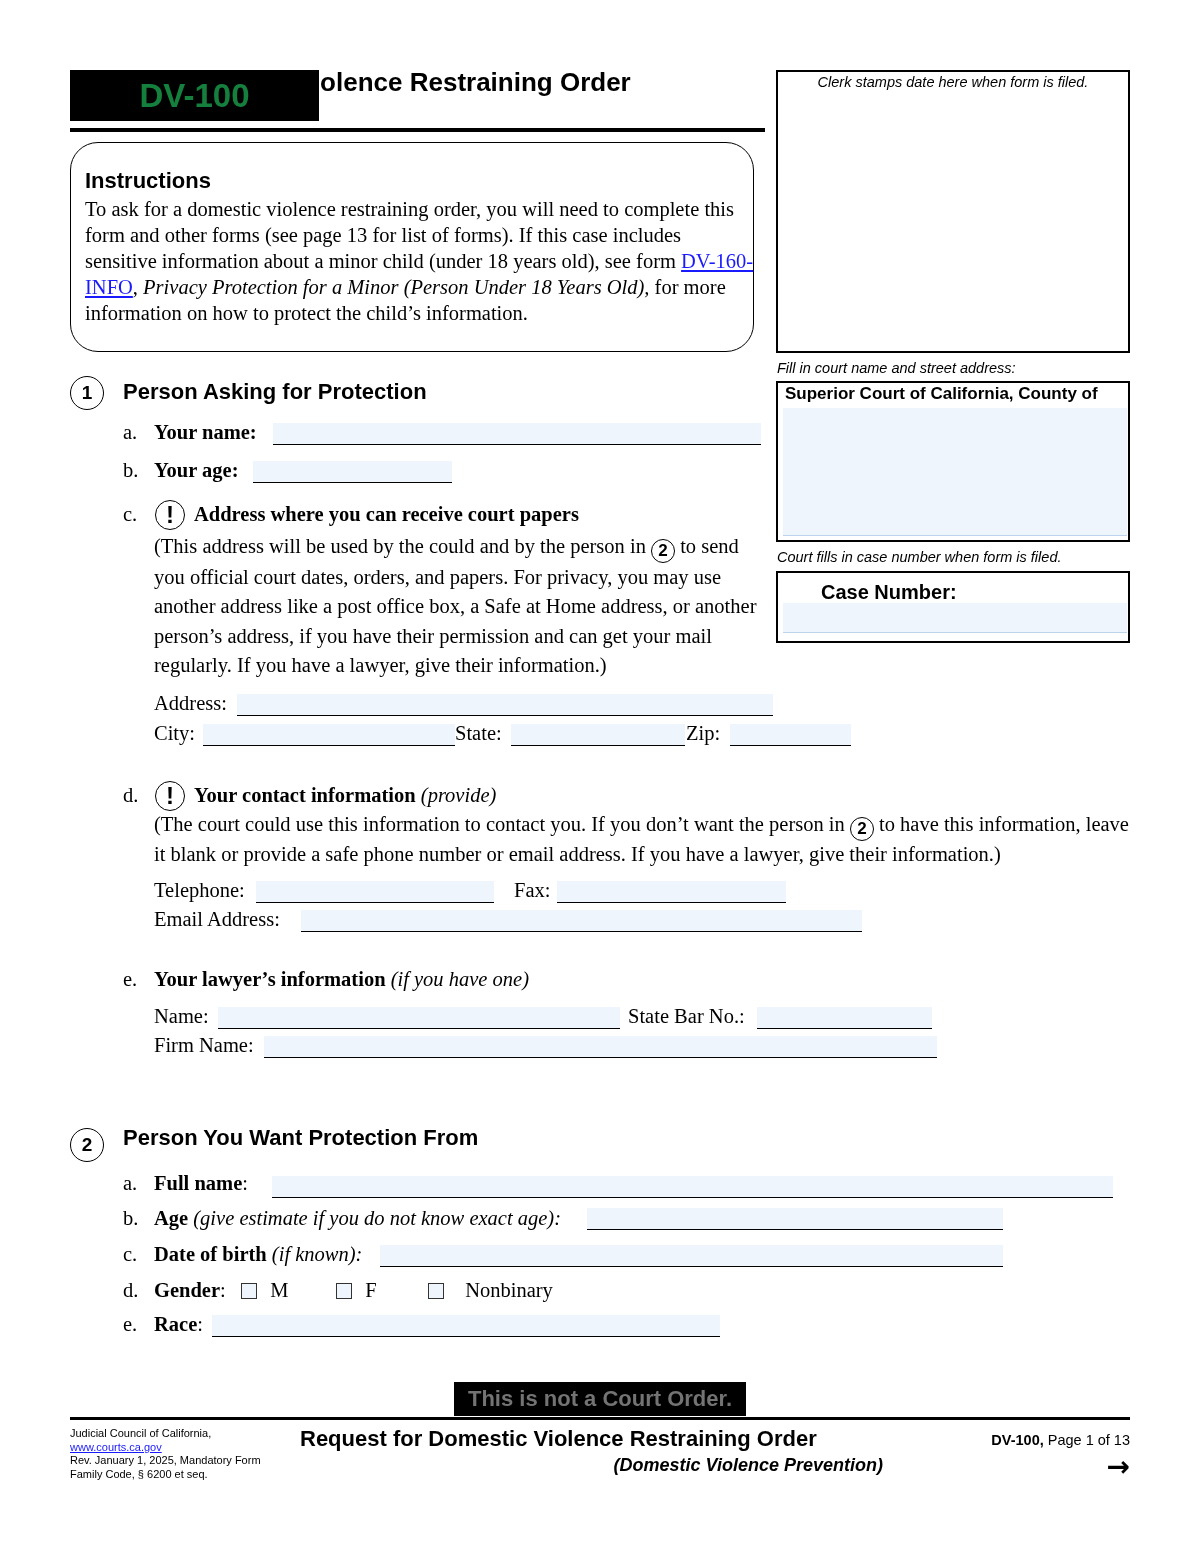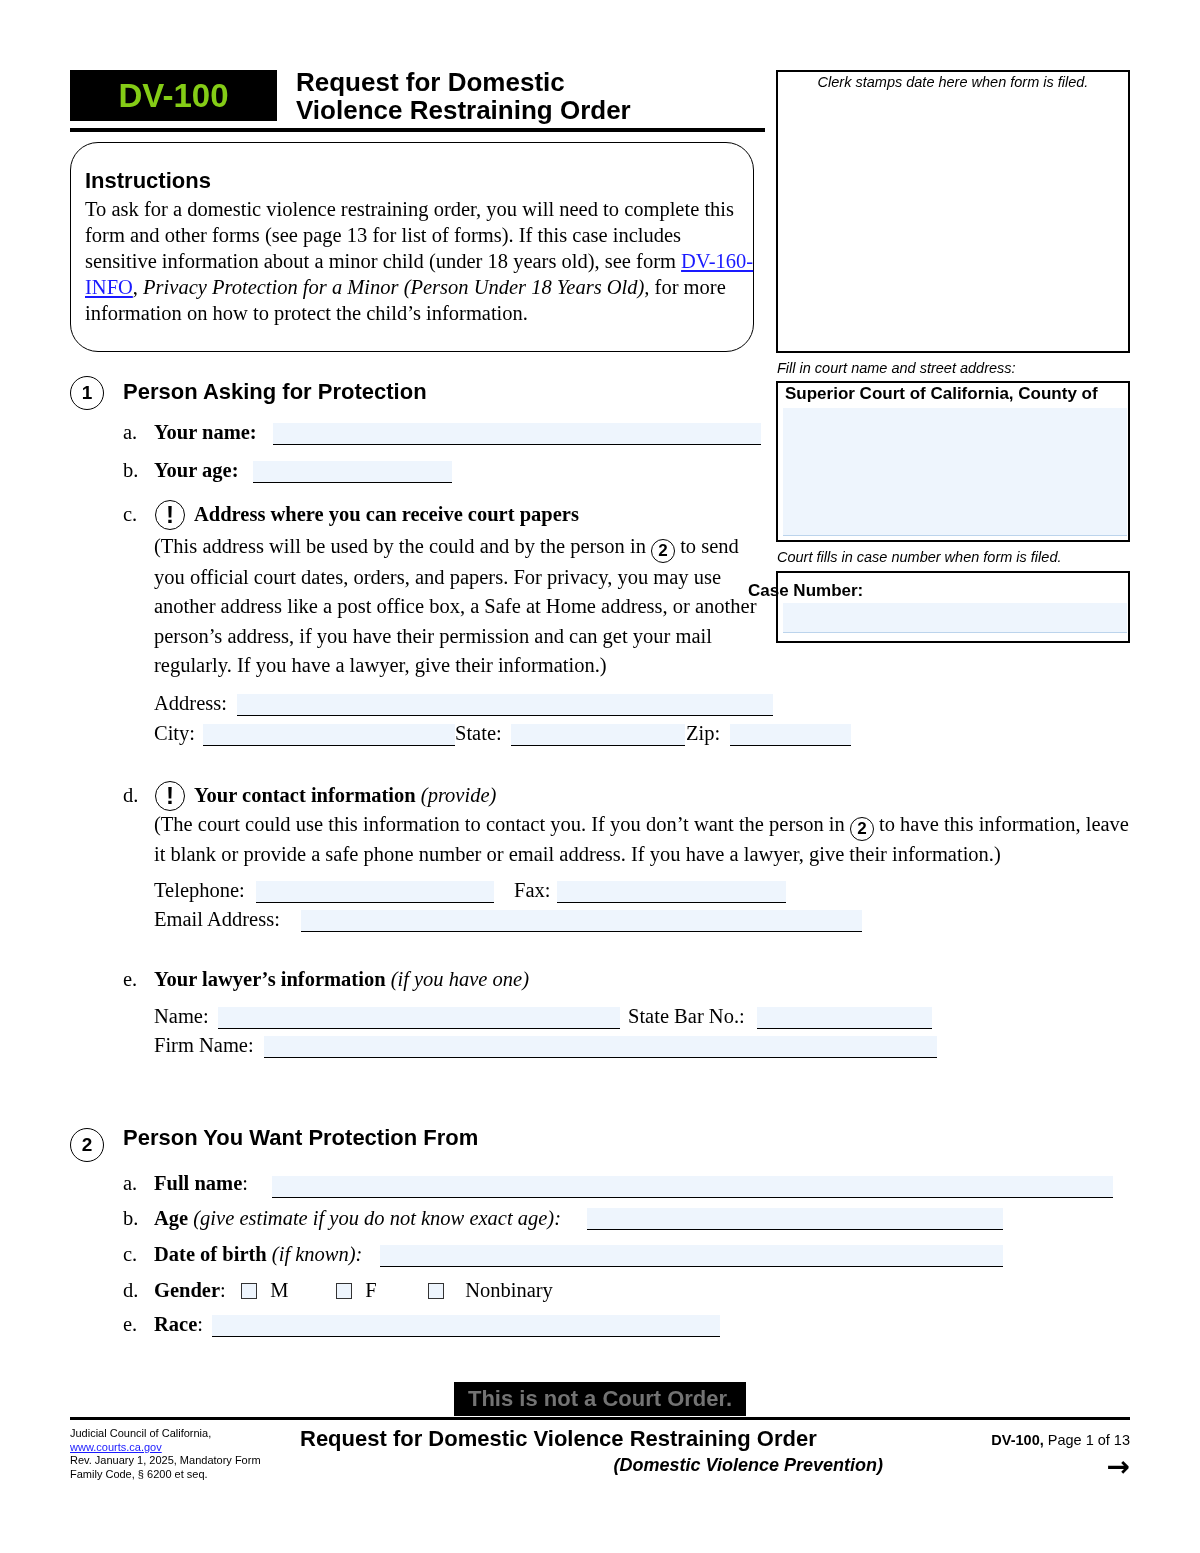--- a/index.html
+++ b/index.html
@@ -1,21 +1,21 @@
 <!DOCTYPE html>
 <html><head>
 <meta charset="utf-8">
 <style>
   html, body { margin: 0; padding: 0; background: #ffffff; }
   body { width: 1200px; height: 1553px; position: relative; overflow: hidden;
          font-family: "Liberation Serif", serif; color: #000; }
   .abs { position: absolute; }
 
   
-  .form-id-box { left: 70px; top: 70px; width: 207px; height: 51px; background: #000; color: #84cc16;
+  .form-id-box { left: 70px; top: 70px; width: 249px; height: 51px; background: #000; color: #15803d;
                  font-family: "Liberation Sans", sans-serif; font-weight: bold; font-size: 33px;
                  display: flex; align-items: center; justify-content: center; }
   .form-title { left: 296px; top: 68px; font-family: "Liberation Sans", sans-serif; font-weight: bold;
                 font-size: 26px; line-height: 28px; }
   .header-rule { left: 70px; top: 128px; width: 695px; height: 4px; background: #000; }
 
   
   .instructions { left: 70px; top: 142px; width: 684px; height: 210px; border: 1.5px solid #000;
                   border-radius: 28px; box-sizing: border-box; }
   .instr-title { left: 85px; top: 168px; font-family: "Liberation Sans", sans-serif; font-weight: bold; font-size: 22px; }
@@ -24,21 +24,21 @@
 
   
   .clerk-box { left: 776px; top: 70px; width: 354px; height: 283px; border: 2px solid #000; box-sizing: border-box; }
   .clerk-note { left: 776px; top: 74px; width: 354px; text-align: center; font-family: "Liberation Sans", sans-serif;
                 font-style: italic; font-size: 14.5px; }
   .small-note { font-family: "Liberation Sans", sans-serif; font-style: italic; font-size: 14.5px; }
   .court-box { left: 776px; top: 381px; width: 354px; height: 161px; border: 2px solid #000; box-sizing: border-box; }
   .court-label { left: 785px; top: 384px; font-family: "Liberation Sans", sans-serif; font-weight: bold; font-size: 17px; }
   .court-field { left: 783px; top: 408px; width: 344px; height: 128px; background: #eef5fd; border-bottom: 1px solid #bcd4ec; box-sizing: border-box; }
   .case-box { left: 776px; top: 571px; width: 354px; height: 72px; border: 2px solid #000; box-sizing: border-box; }
-  .case-label { left: 748px; top: 581px; font-family: "Liberation Sans", sans-serif; font-weight: bold; font-size: 17px; }
+  .case-label { left: 821px; top: 581px; font-family: "Liberation Sans", sans-serif; font-weight: bold; font-size: 20px; }
   .case-field { left: 783px; top: 603px; width: 344px; height: 30px; background: #eef5fd; border-bottom: 1px solid #bcd4ec; box-sizing: border-box; }
 
   
   .sec-num { width: 34px; height: 34px; border: 1.5px solid #000; border-radius: 50%; box-sizing: border-box;
              display: flex; align-items: center; justify-content: center;
              font-family: "Liberation Sans", sans-serif; font-weight: bold; font-size: 19px; }
   .sec-title { font-family: "Liberation Sans", sans-serif; font-weight: bold; font-size: 22px; }
   .t { font-size: 20.5px; white-space: nowrap; }
   .b { font-weight: bold; }
   .i { font-style: italic; }
@@ -67,21 +67,20 @@
   .footer-right { right: 70px; top: 1432px; font-family: "Liberation Sans", sans-serif; font-size: 14.5px; text-align: right; }
   .next-arrow { right: 70px; top: 1450px; font-family: "DejaVu Sans", sans-serif; font-size: 28px; font-weight: bold; }
 </style>
 </head>
 <body>
 
 <div class="abs form-id-box">
   <span>DV-100</span>
 </div>
 <div class="abs form-title">
-  <div>Request for Domestic</div>
   <div>Violence Restraining Order</div>
 </div>
 <div class="abs header-rule"></div>
 
 <div class="abs instructions"></div>
 <div class="abs instr-title">Instructions</div>
 <div class="abs instr-body">
   <span>To ask for a domestic violence restraining order, you will need to complete this form and other forms (see page 13 for list of forms). If this case includes sensitive information about a minor child (under 18 years old), see form </span><span class="link">DV-160-INFO</span><span>, </span><span class="i">Privacy Protection for a Minor (Person Under 18 Years Old),</span><span> for more information on how to protect the child’s information.</span>
 </div>
 

